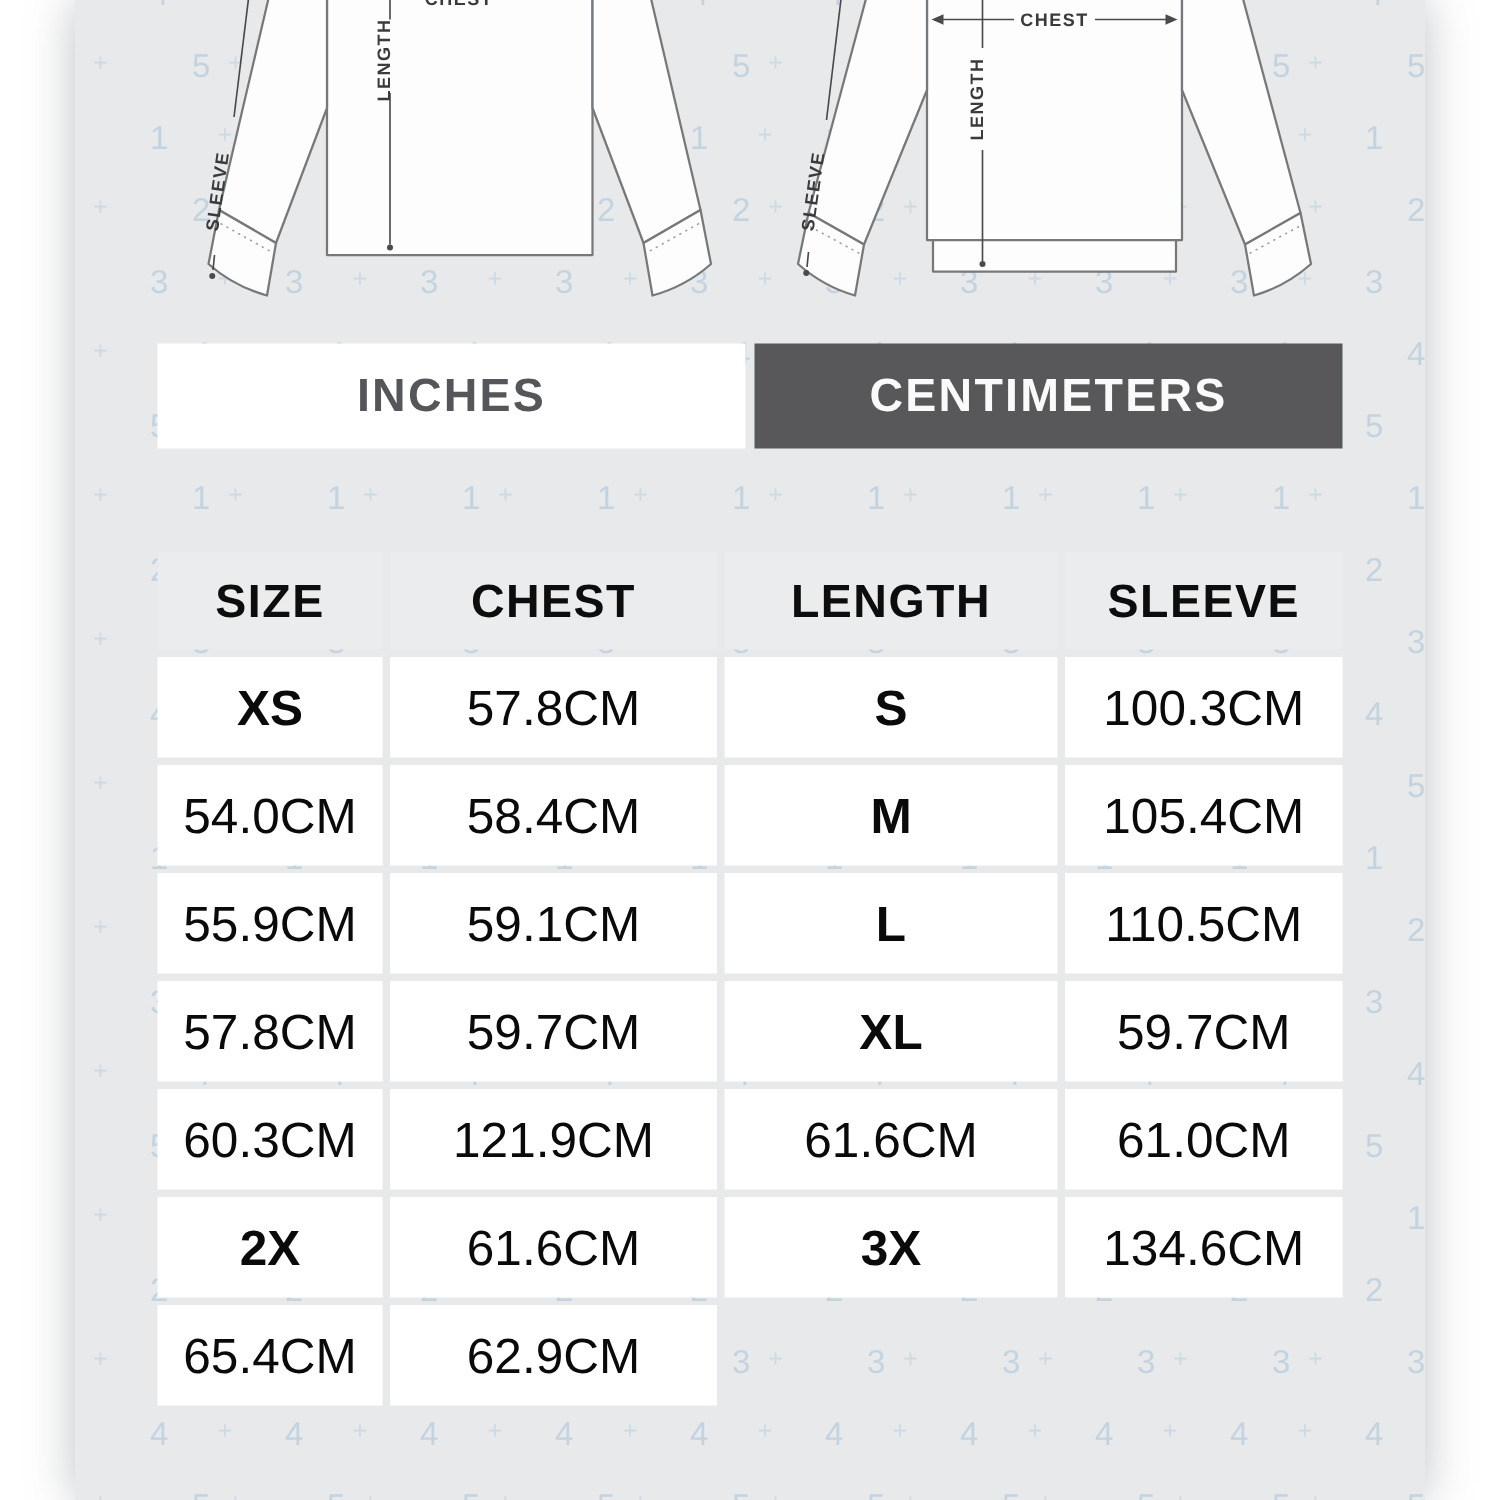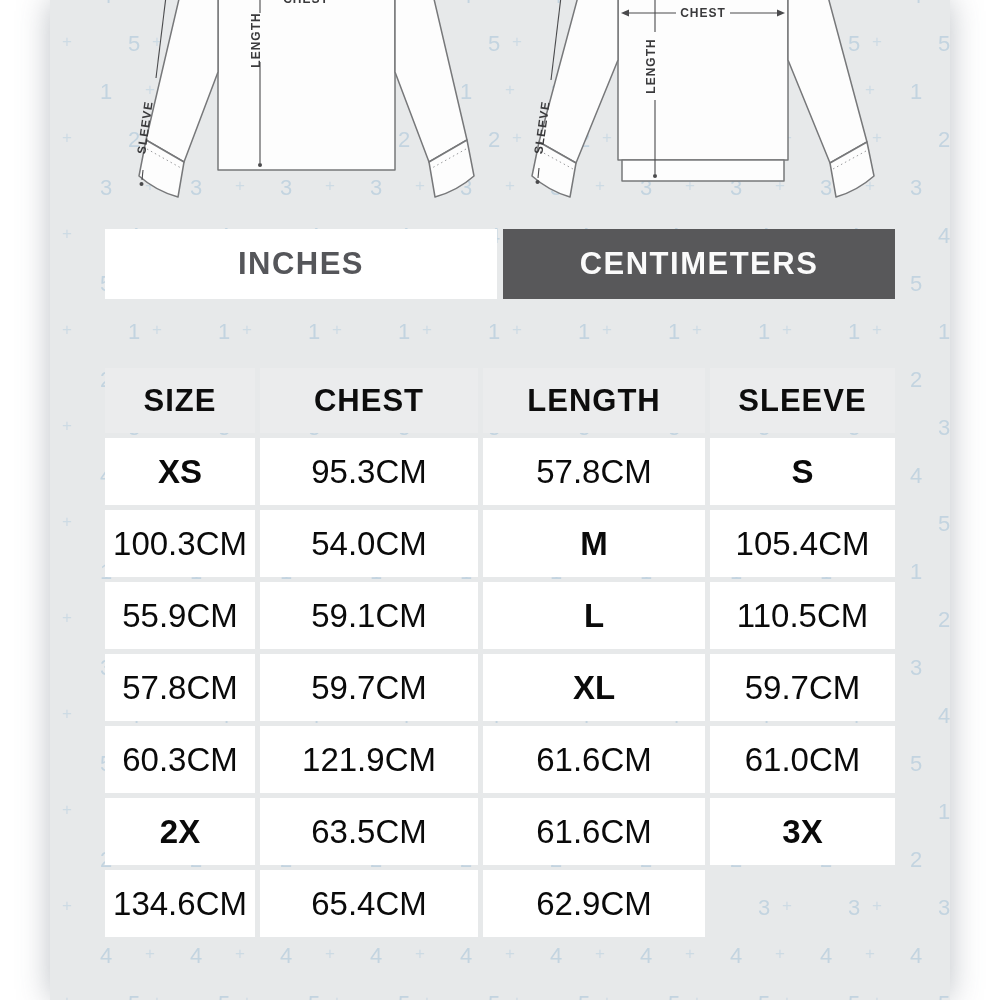--- a/index.html
+++ b/index.html
@@ -538,41 +538,40 @@
     <div class="tab tab-inactive">INCHES</div>
     <div class="tab tab-active">CENTIMETERS</div>
   </div>
 
   <div class="size-table">
     <div class="cell hdr">SIZE</div>
     <div class="cell hdr">CHEST</div>
     <div class="cell hdr">LENGTH</div>
     <div class="cell hdr">SLEEVE</div>
   <div class="cell sizecol">XS</div>
-      <div class="cell">95.3CM</div>
       <div class="cell">57.8CM</div>
       <div class="cell sizecol">S</div>
       <div class="cell">100.3CM</div>
       <div class="cell">54.0CM</div>
+      <div class="cell">58.4CM</div>
       <div class="cell sizecol">M</div>
       <div class="cell">105.4CM</div>
       <div class="cell">55.9CM</div>
       <div class="cell">59.1CM</div>
       <div class="cell sizecol">L</div>
       <div class="cell">110.5CM</div>
       <div class="cell">57.8CM</div>
       <div class="cell">59.7CM</div>
       <div class="cell sizecol">XL</div>
       <div class="cell">59.7CM</div>
       <div class="cell">60.3CM</div>
       <div class="cell">121.9CM</div>
       <div class="cell">61.6CM</div>
       <div class="cell">61.0CM</div>
       <div class="cell sizecol">2X</div>
-      <div class="cell">63.5CM</div>
       <div class="cell">61.6CM</div>
       <div class="cell sizecol">3X</div>
       <div class="cell">134.6CM</div>
       <div class="cell">65.4CM</div>
       <div class="cell">62.9CM</div>
     </div>
 
 </div>
 
 </body></html>

